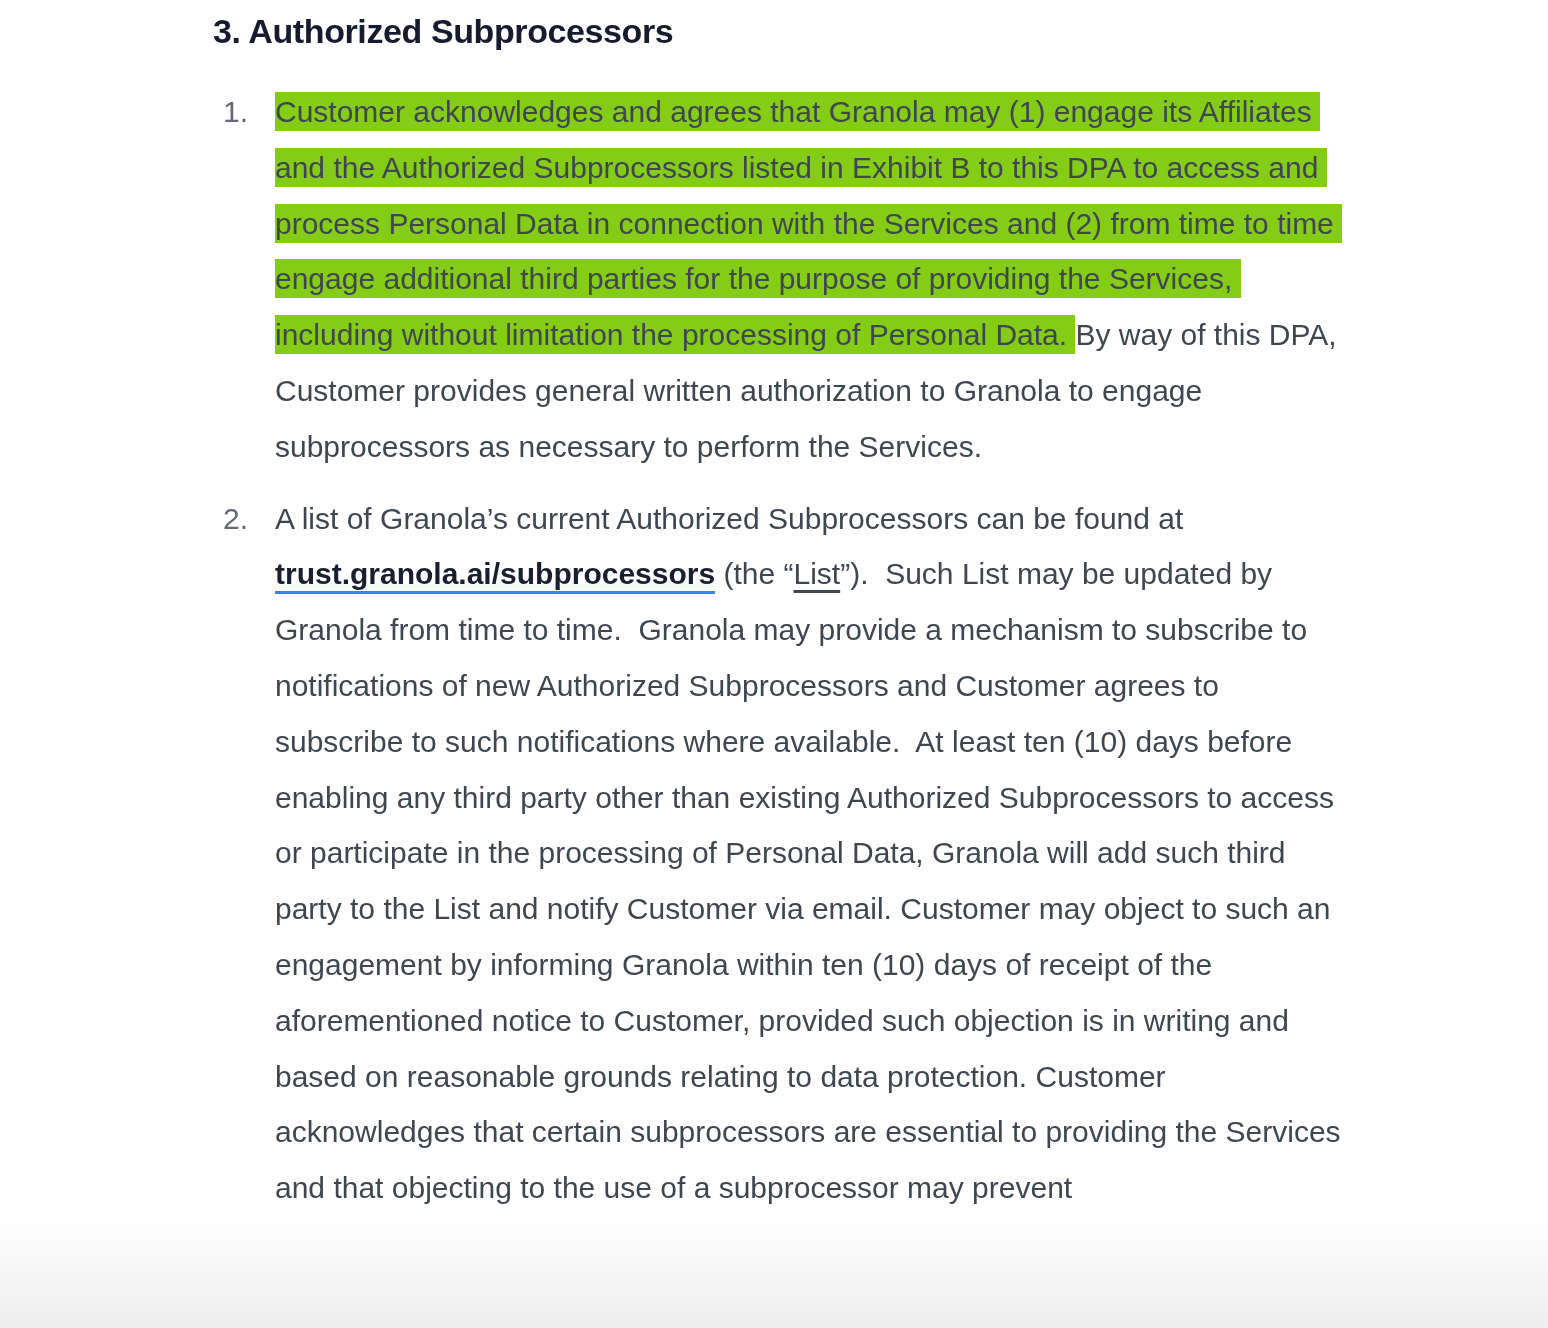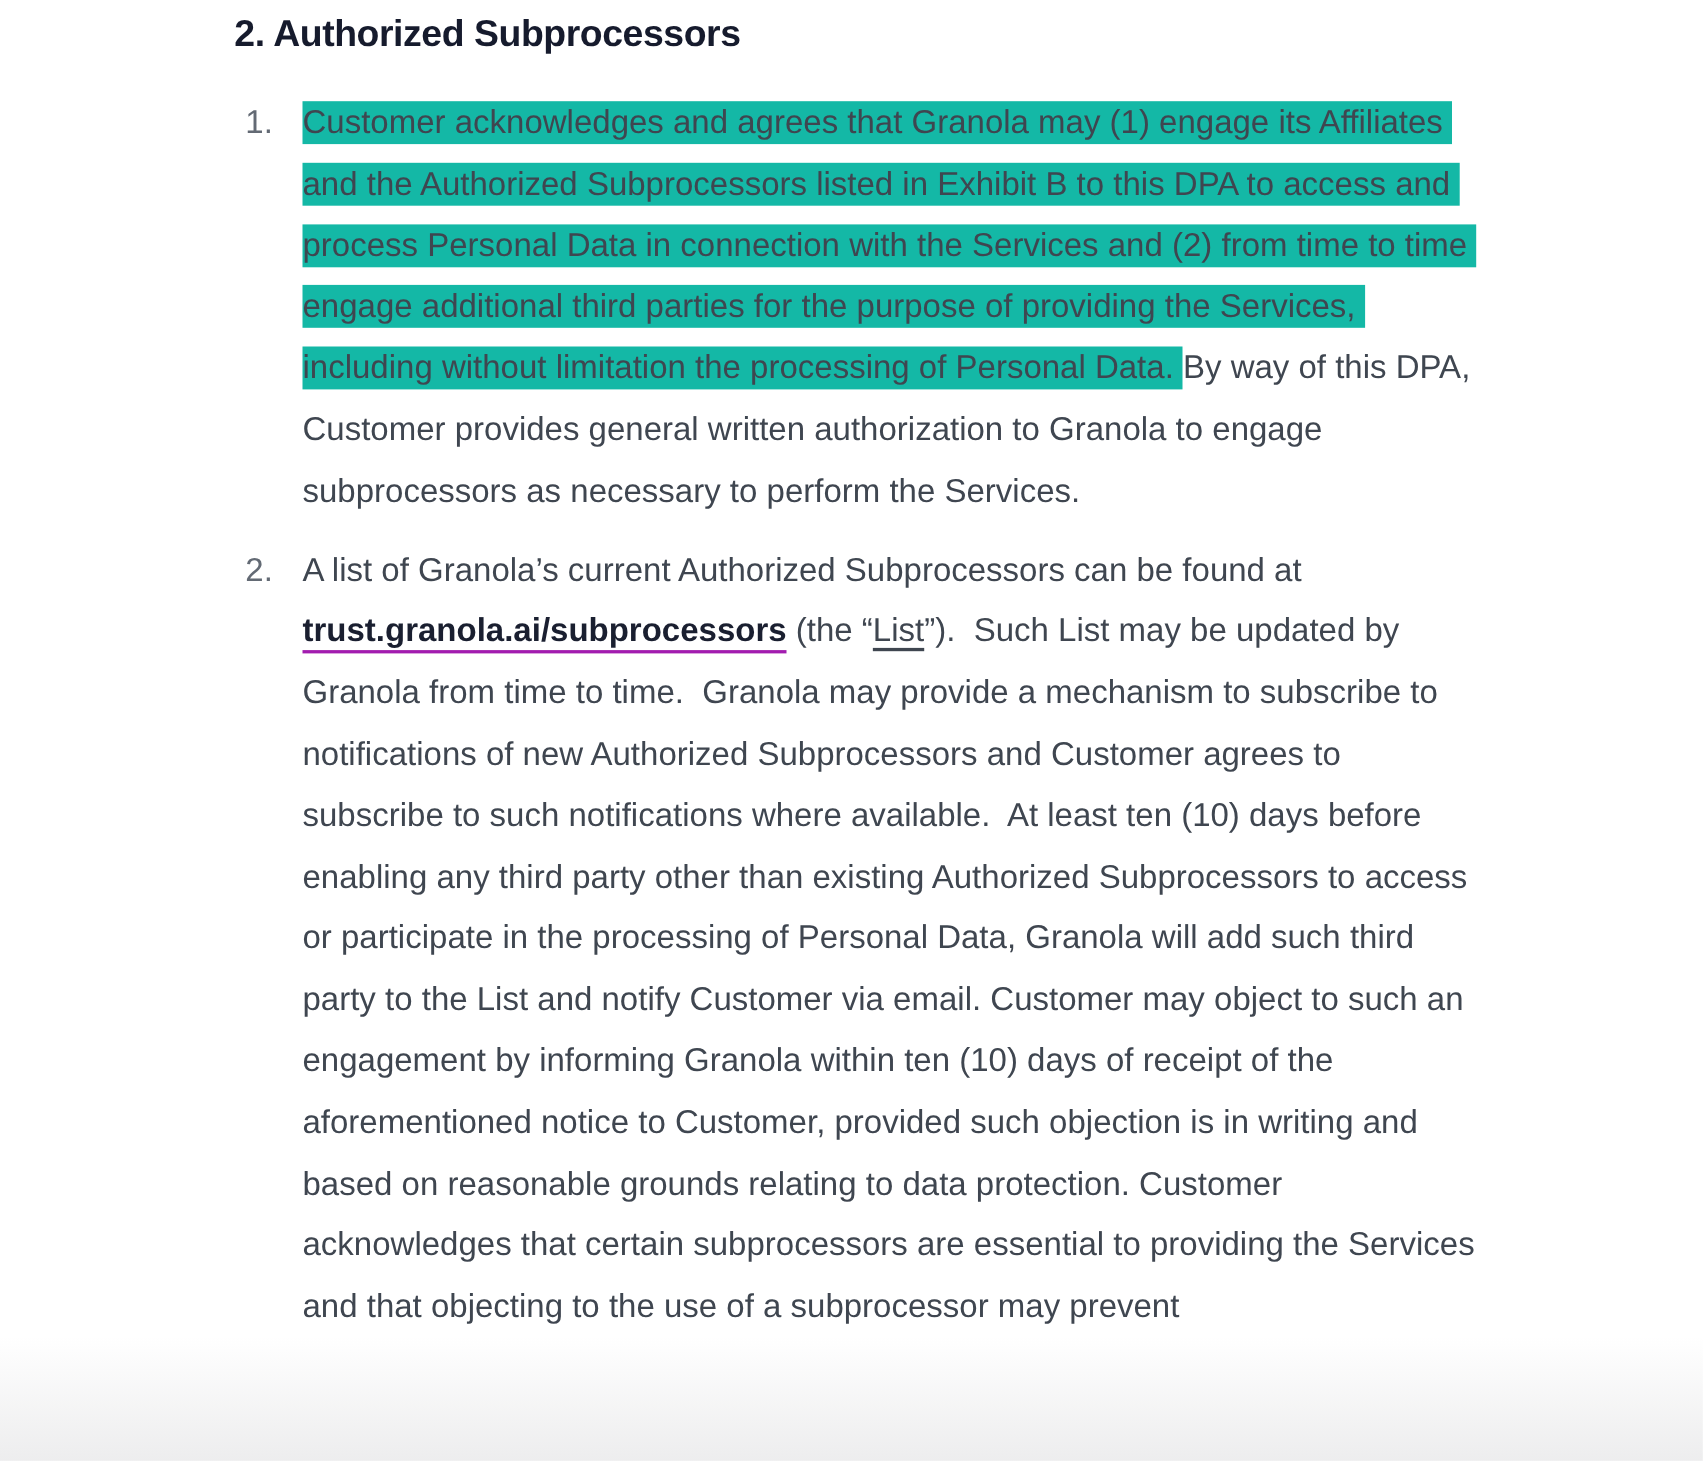--- a/index.html
+++ b/index.html
@@ -51,46 +51,46 @@
     color: #636a74;
   }
   .li-text {
     margin: 0;
     font-size: 30px;
     line-height: 55.8px;
     color: #3f4650;
     white-space: pre-wrap;
   }
   .hl {
-    background-color: #14b8a6;
+    background-color: #84cc16;
     padding: 3px 0;
     -webkit-box-decoration-break: clone;
     box-decoration-break: clone;
   }
   .doclink {
     font-weight: 700;
     color: #1a1f30;
     text-decoration: none;
-    border-bottom: 3px solid #a21caf;
+    border-bottom: 3px solid #3b82f6;
     padding-bottom: 1px;
     cursor: pointer;
   }
   .defined-term {
     text-decoration: underline;
     text-decoration-thickness: 2.5px;
     text-underline-offset: 6px;
     text-align: center;
   }
 </style>
 </head>
 <body>
 
 <div class="content">
 
-  <h2 class="section-heading">2. Authorized Subprocessors</h2>
+  <h2 class="section-heading">3. Authorized Subprocessors</h2>
 
   <ol class="doc-list">
 
     <li>
       <span class="li-marker">1.</span>
       <p class="li-text"><span class="hl">Customer acknowledges and agrees that Granola may (1) engage its Affiliates and the Authorized Subprocessors listed in Exhibit B to this DPA to access and process Personal Data in connection with the Services and (2) from time to time engage additional third parties for the purpose of providing the Services, including without limitation the processing of Personal Data. </span><span>By way of this DPA, Customer provides general written authorization to Granola to engage subprocessors as necessary to perform the Services.</span></p>
     </li>
 
     <li>
       <span class="li-marker">2.</span>

